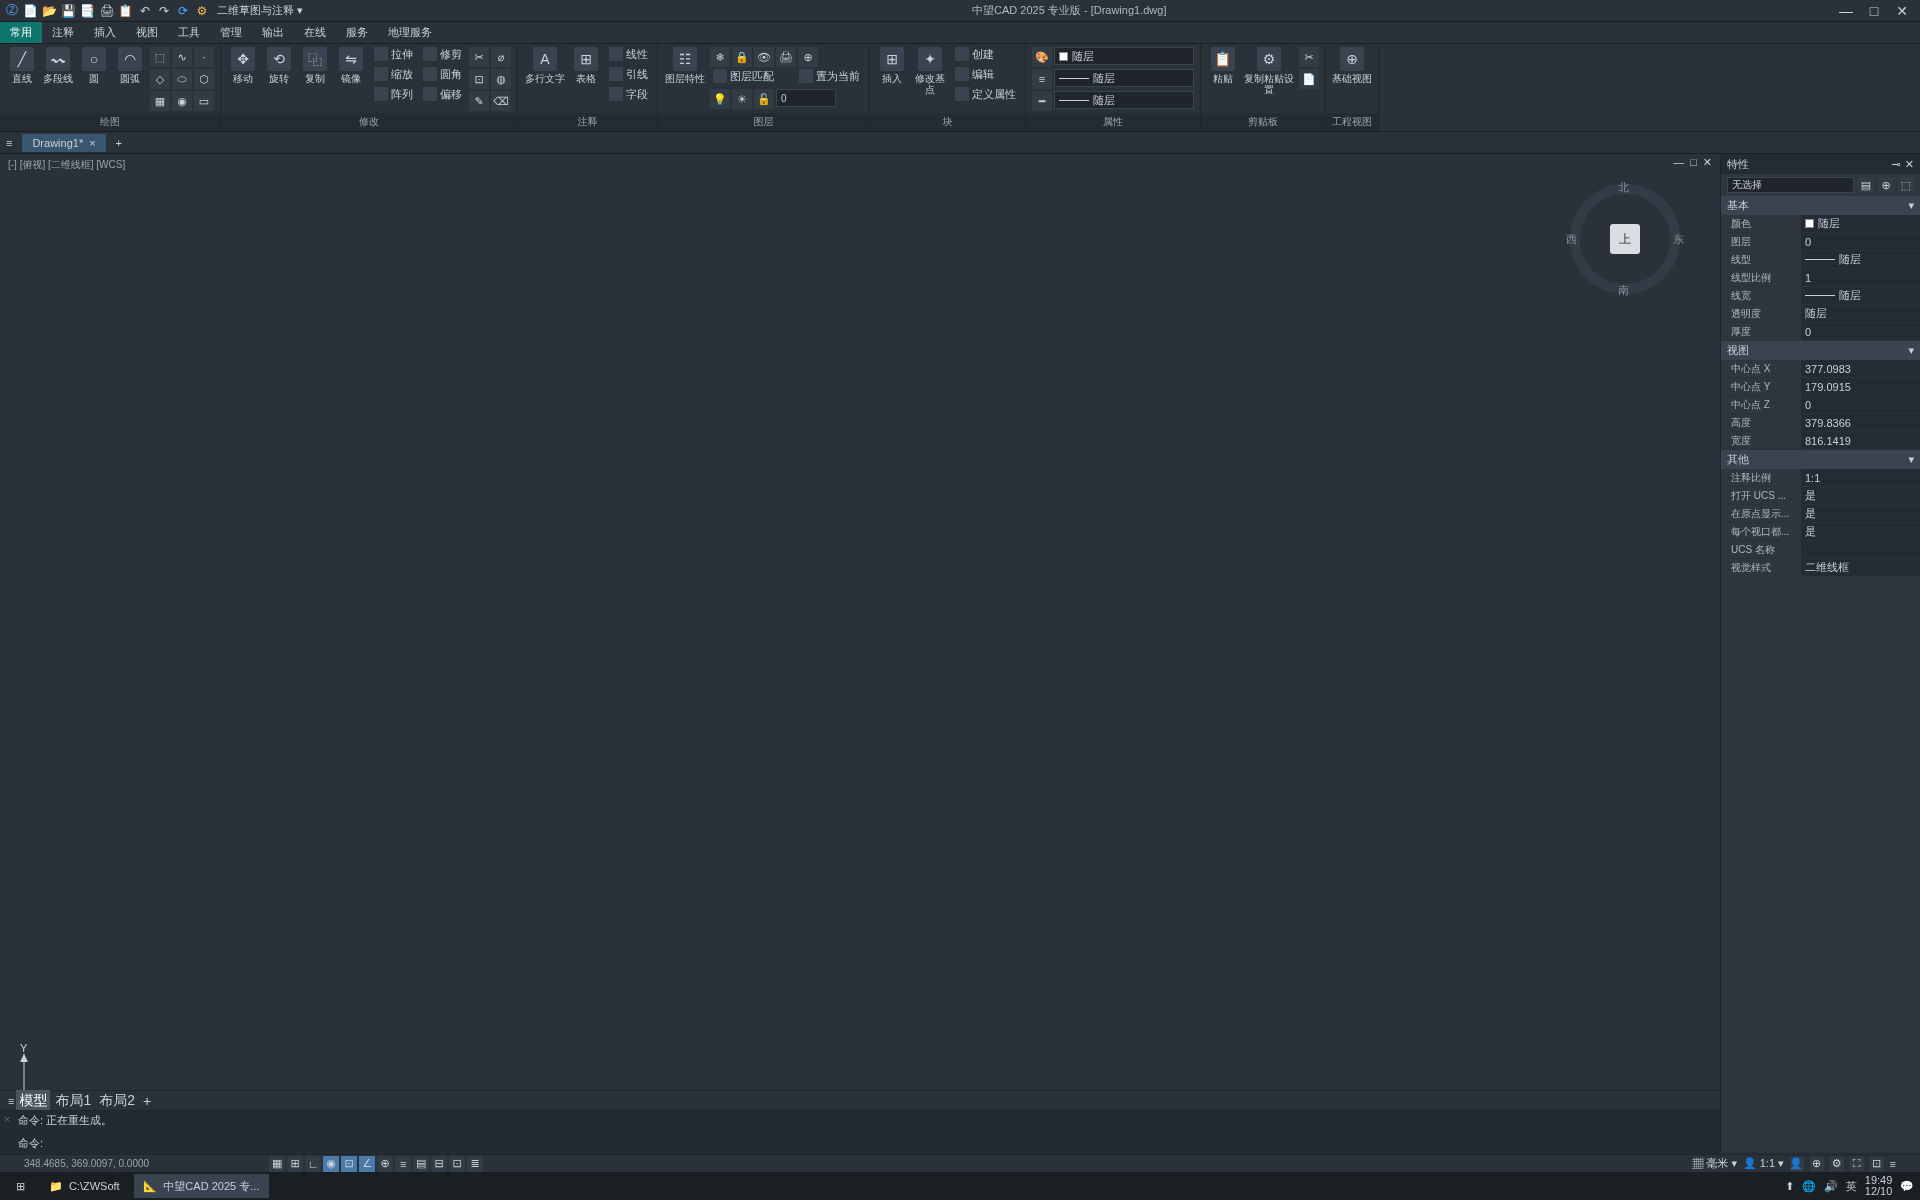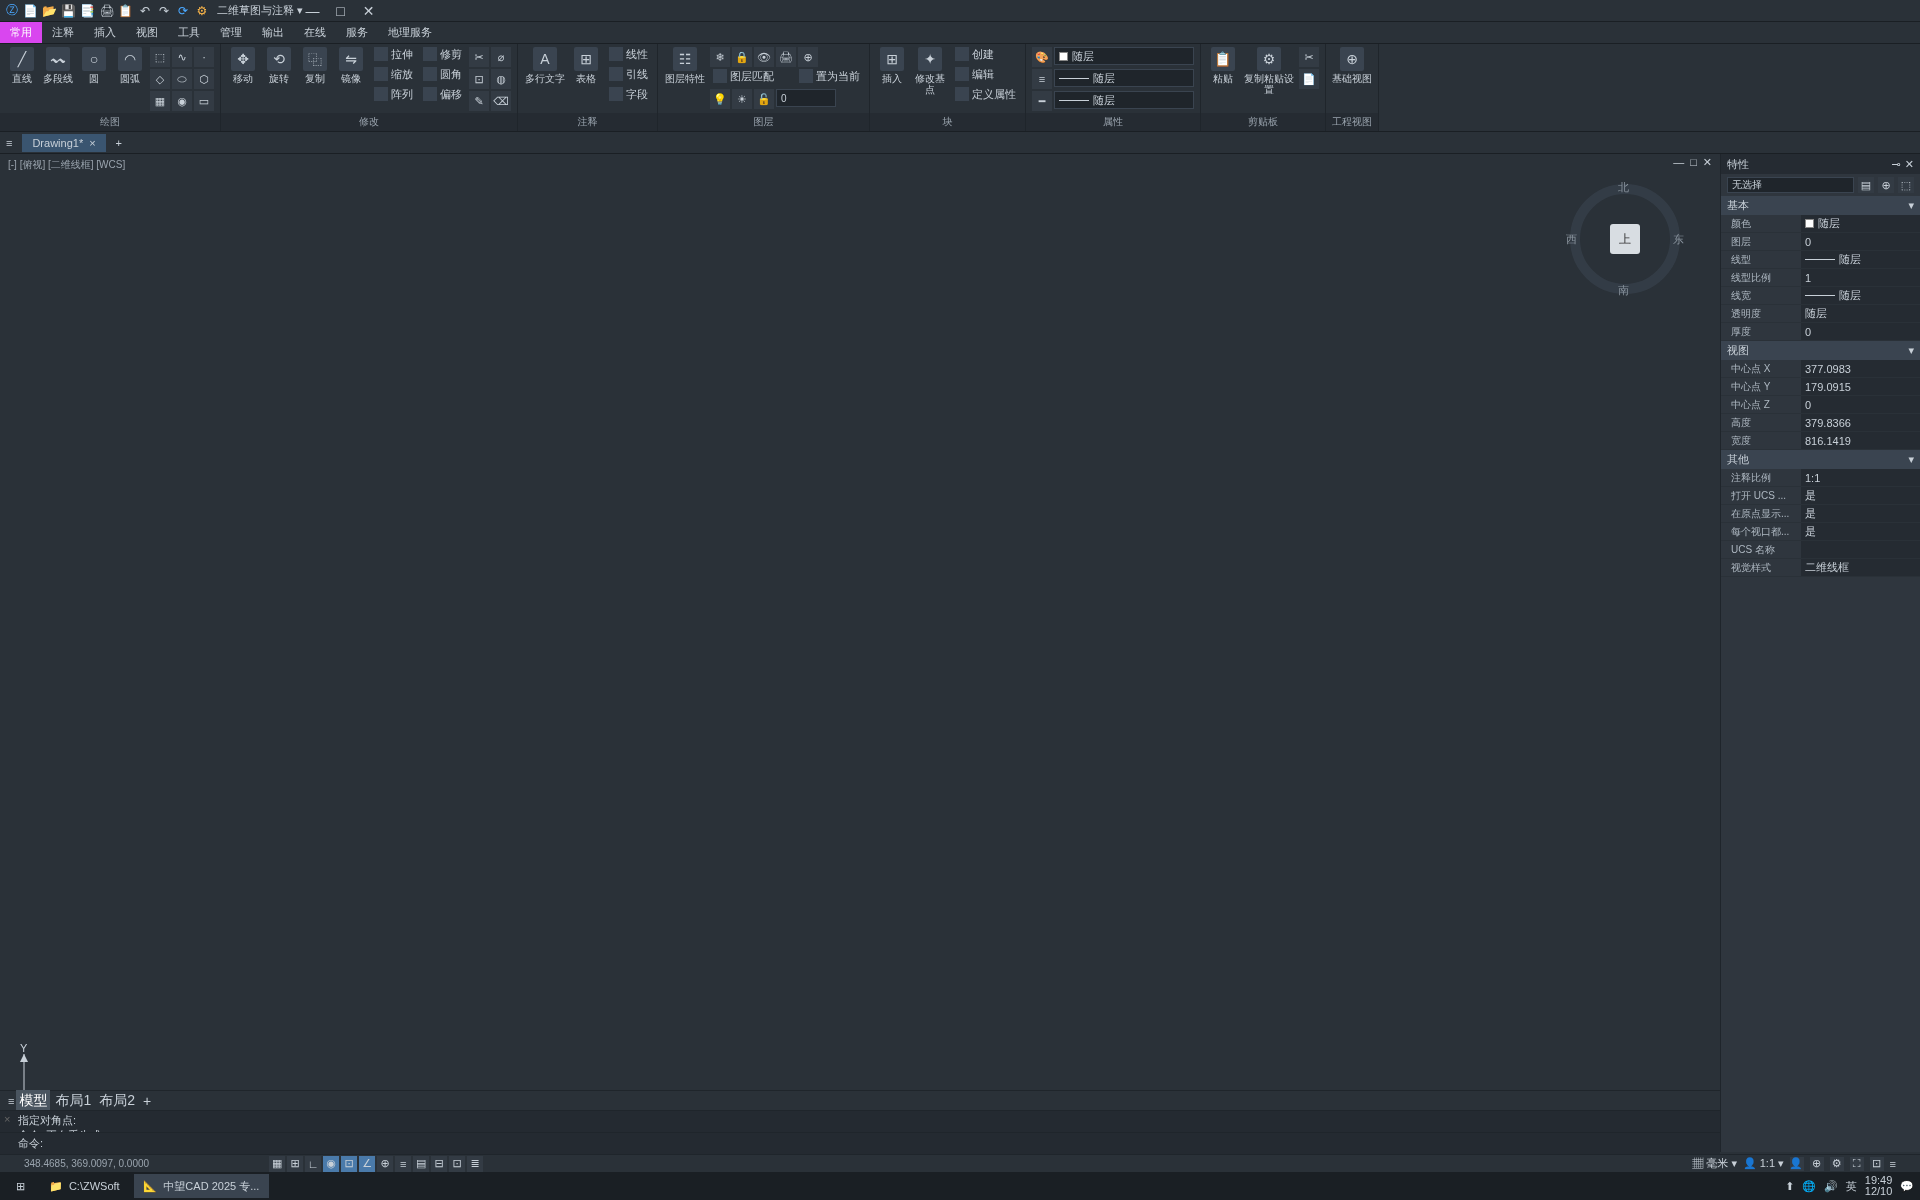--- a/index.html
+++ b/index.html
@@ -5,21 +5,21 @@
 *{margin:0;padding:0;box-sizing:border-box;font-family:"Microsoft YaHei",Arial,sans-serif;font-size:11px;color:#c8d0d8;user-select:none}
 body{background:#2a3138;width:1920px;height:1200px;overflow:hidden;position:relative}
 .titlebar{height:22px;background:#2a3138;display:flex;align-items:center;padding:0 4px;border-bottom:1px solid #1a1f24}
 .qat{display:flex;align-items:center;gap:3px}
 .qat .ico{width:16px;height:16px;display:flex;align-items:center;justify-content:center;font-size:12px;cursor:pointer}
 .doc-title{flex:1;text-align:center;font-size:11px;color:#aeb8c2}
 .winbtns{display:flex;gap:8px;margin-right:4px}
 .winbtns span{width:20px;text-align:center;font-size:14px;cursor:pointer}
 .menubar{height:22px;background:#2a3138;display:flex;align-items:center;border-bottom:1px solid #1a1f24}
 .menubar .tab{padding:3px 10px;cursor:pointer;font-size:11px}
-.menubar .tab.active{background:#d946ef;color:#fff}
+.menubar .tab.active{background:#0f766e;color:#fff}
 .ribbon{height:88px;background:#2a3138;display:flex;border-bottom:1px solid #1a1f24}
 .panel{border-right:1px solid #1f252b;padding:3px 6px 0;display:flex;flex-direction:column}
 .panel-body{flex:1;display:flex;align-items:flex-start;gap:4px}
 .panel-title{text-align:center;font-size:10px;color:#9aa4ae;padding:2px 0;background:#252b32;margin:0 -6px}
 .bigbtn{display:flex;flex-direction:column;align-items:center;width:32px;cursor:pointer;gap:2px}
 .bigbtn .ic{width:24px;height:24px;background:#3a4450;border-radius:2px;display:flex;align-items:center;justify-content:center;font-size:14px}
 .bigbtn .lbl{font-size:10px;text-align:center;line-height:11px}
 .smgrid{display:grid;grid-template-columns:repeat(3,20px);grid-auto-rows:20px;gap:2px}
 .smgrid2{display:grid;grid-template-columns:repeat(2,20px);grid-auto-rows:20px;gap:2px}
 .sm{width:20px;height:20px;background:#333b44;display:flex;align-items:center;justify-content:center;font-size:11px;cursor:pointer}
@@ -71,20 +71,21 @@
     <span class="ico">📑</span>
     <span class="ico">🖨</span>
     <span class="ico">📋</span>
     <span class="ico">↶</span>
     <span class="ico">↷</span>
     <span class="ico" style="color:#4aa8ff">⟳</span>
     <span class="ico" style="color:#ffb84a">⚙</span>
     <span style="margin-left:4px">二维草图与注释</span>
     <span>▾</span>
   </div>
+  <div class="doc-title">中望CAD 2025 专业版 - [Drawing1.dwg]</div>
   <div class="winbtns">
     <span>—</span>
     <span>□</span>
     <span>✕</span>
   </div>
 </div>
 
 <div class="menubar">
   <div class="tab active">常用</div>
   <div class="tab">注释</div>
@@ -523,21 +524,20 @@
 <div class="layout-tabs">
   <span>≡</span>
   <div class="lt active">模型</div>
   <div class="lt">布局1</div>
   <div class="lt">布局2</div>
   <div class="lt">+</div>
 </div>
 
 <div class="cmdwin">
   <span style="position:absolute;left:4px;top:2px;color:#666">×</span>
-  <div style="margin-left:10px">指定对角点:</div>
   <div style="margin-left:10px">命令: 正在重生成。</div>
 </div>
 
 <div style="position:absolute;left:0;right:200px;bottom:46px;height:22px;background:#242a31;display:flex;align-items:center;padding:0 8px;border-top:1px solid #1f252b">
   <span style="margin-left:10px">命令:</span>
   <input style="flex: 1 1 0%; background: transparent; border: none; outline: none; color: rgb(200, 208, 216); margin-left: 4px;">
 </div>
 
 <div style="position:absolute;left:0;right:0;bottom:28px;height:18px;background:#2a3138;display:flex;align-items:center;padding:0 24px;border-top:1px solid #1f252b">
   <span class="coords">348.4685, 369.0097, 0.0000</span>

